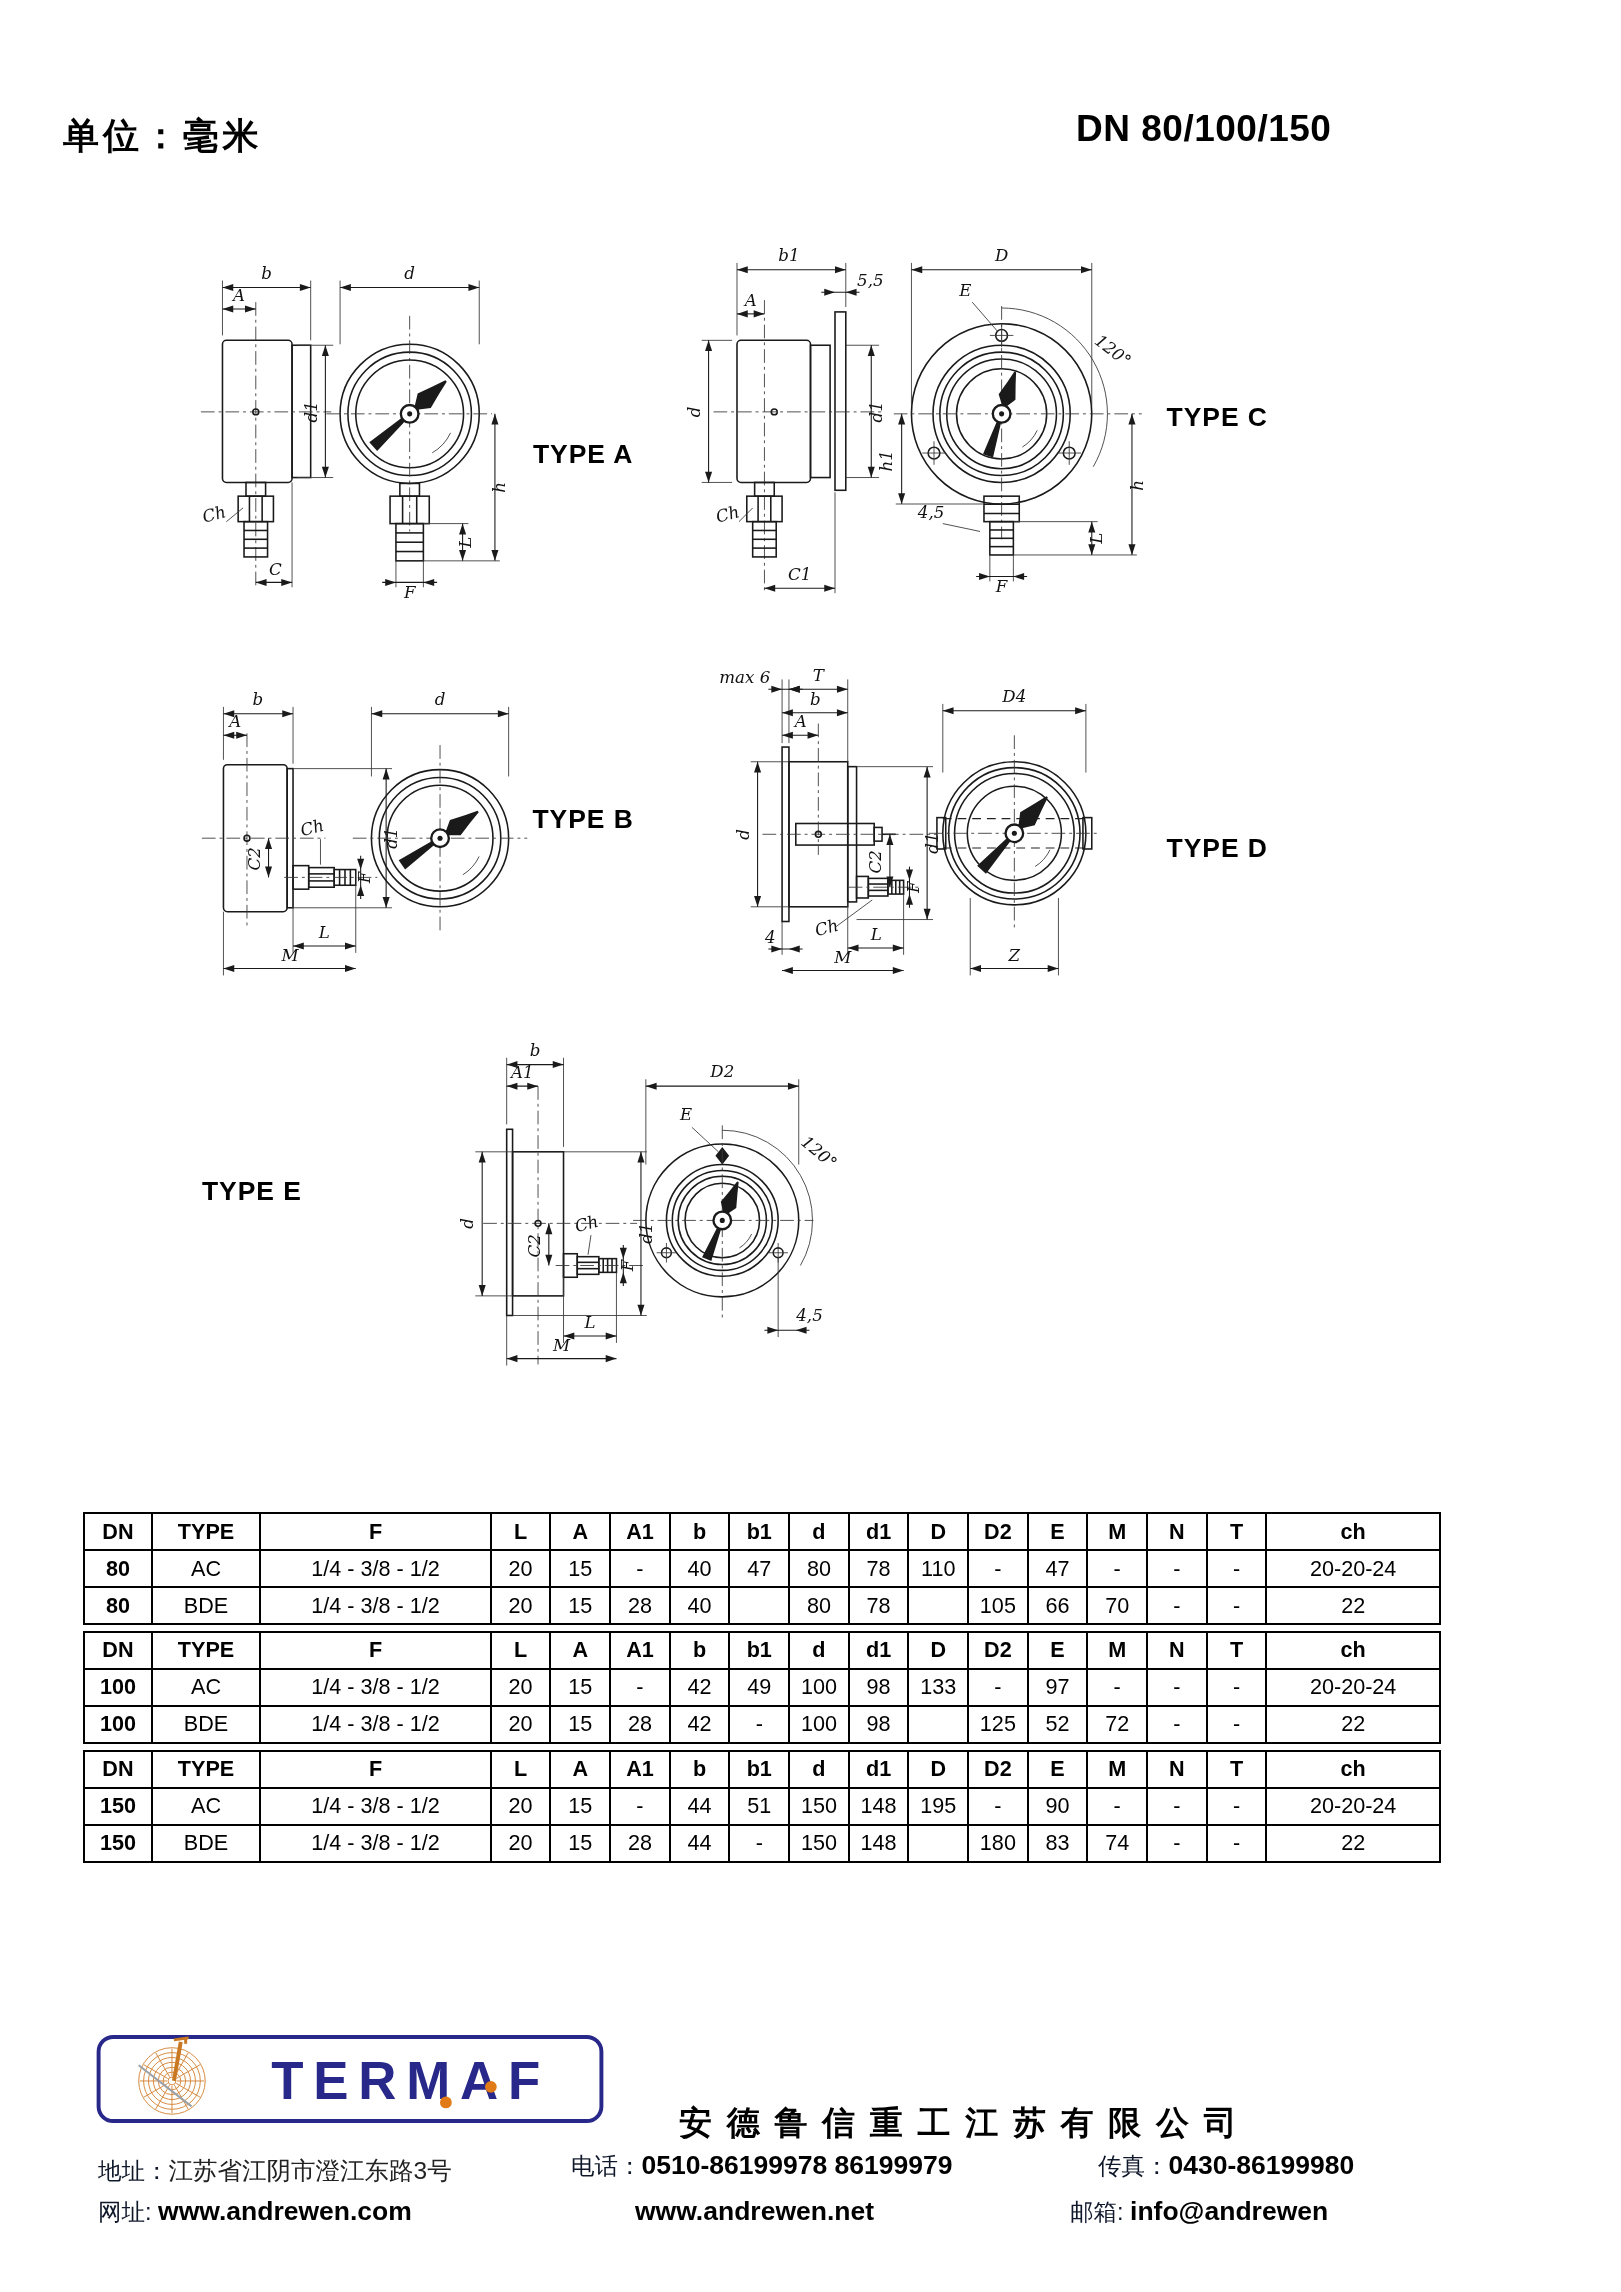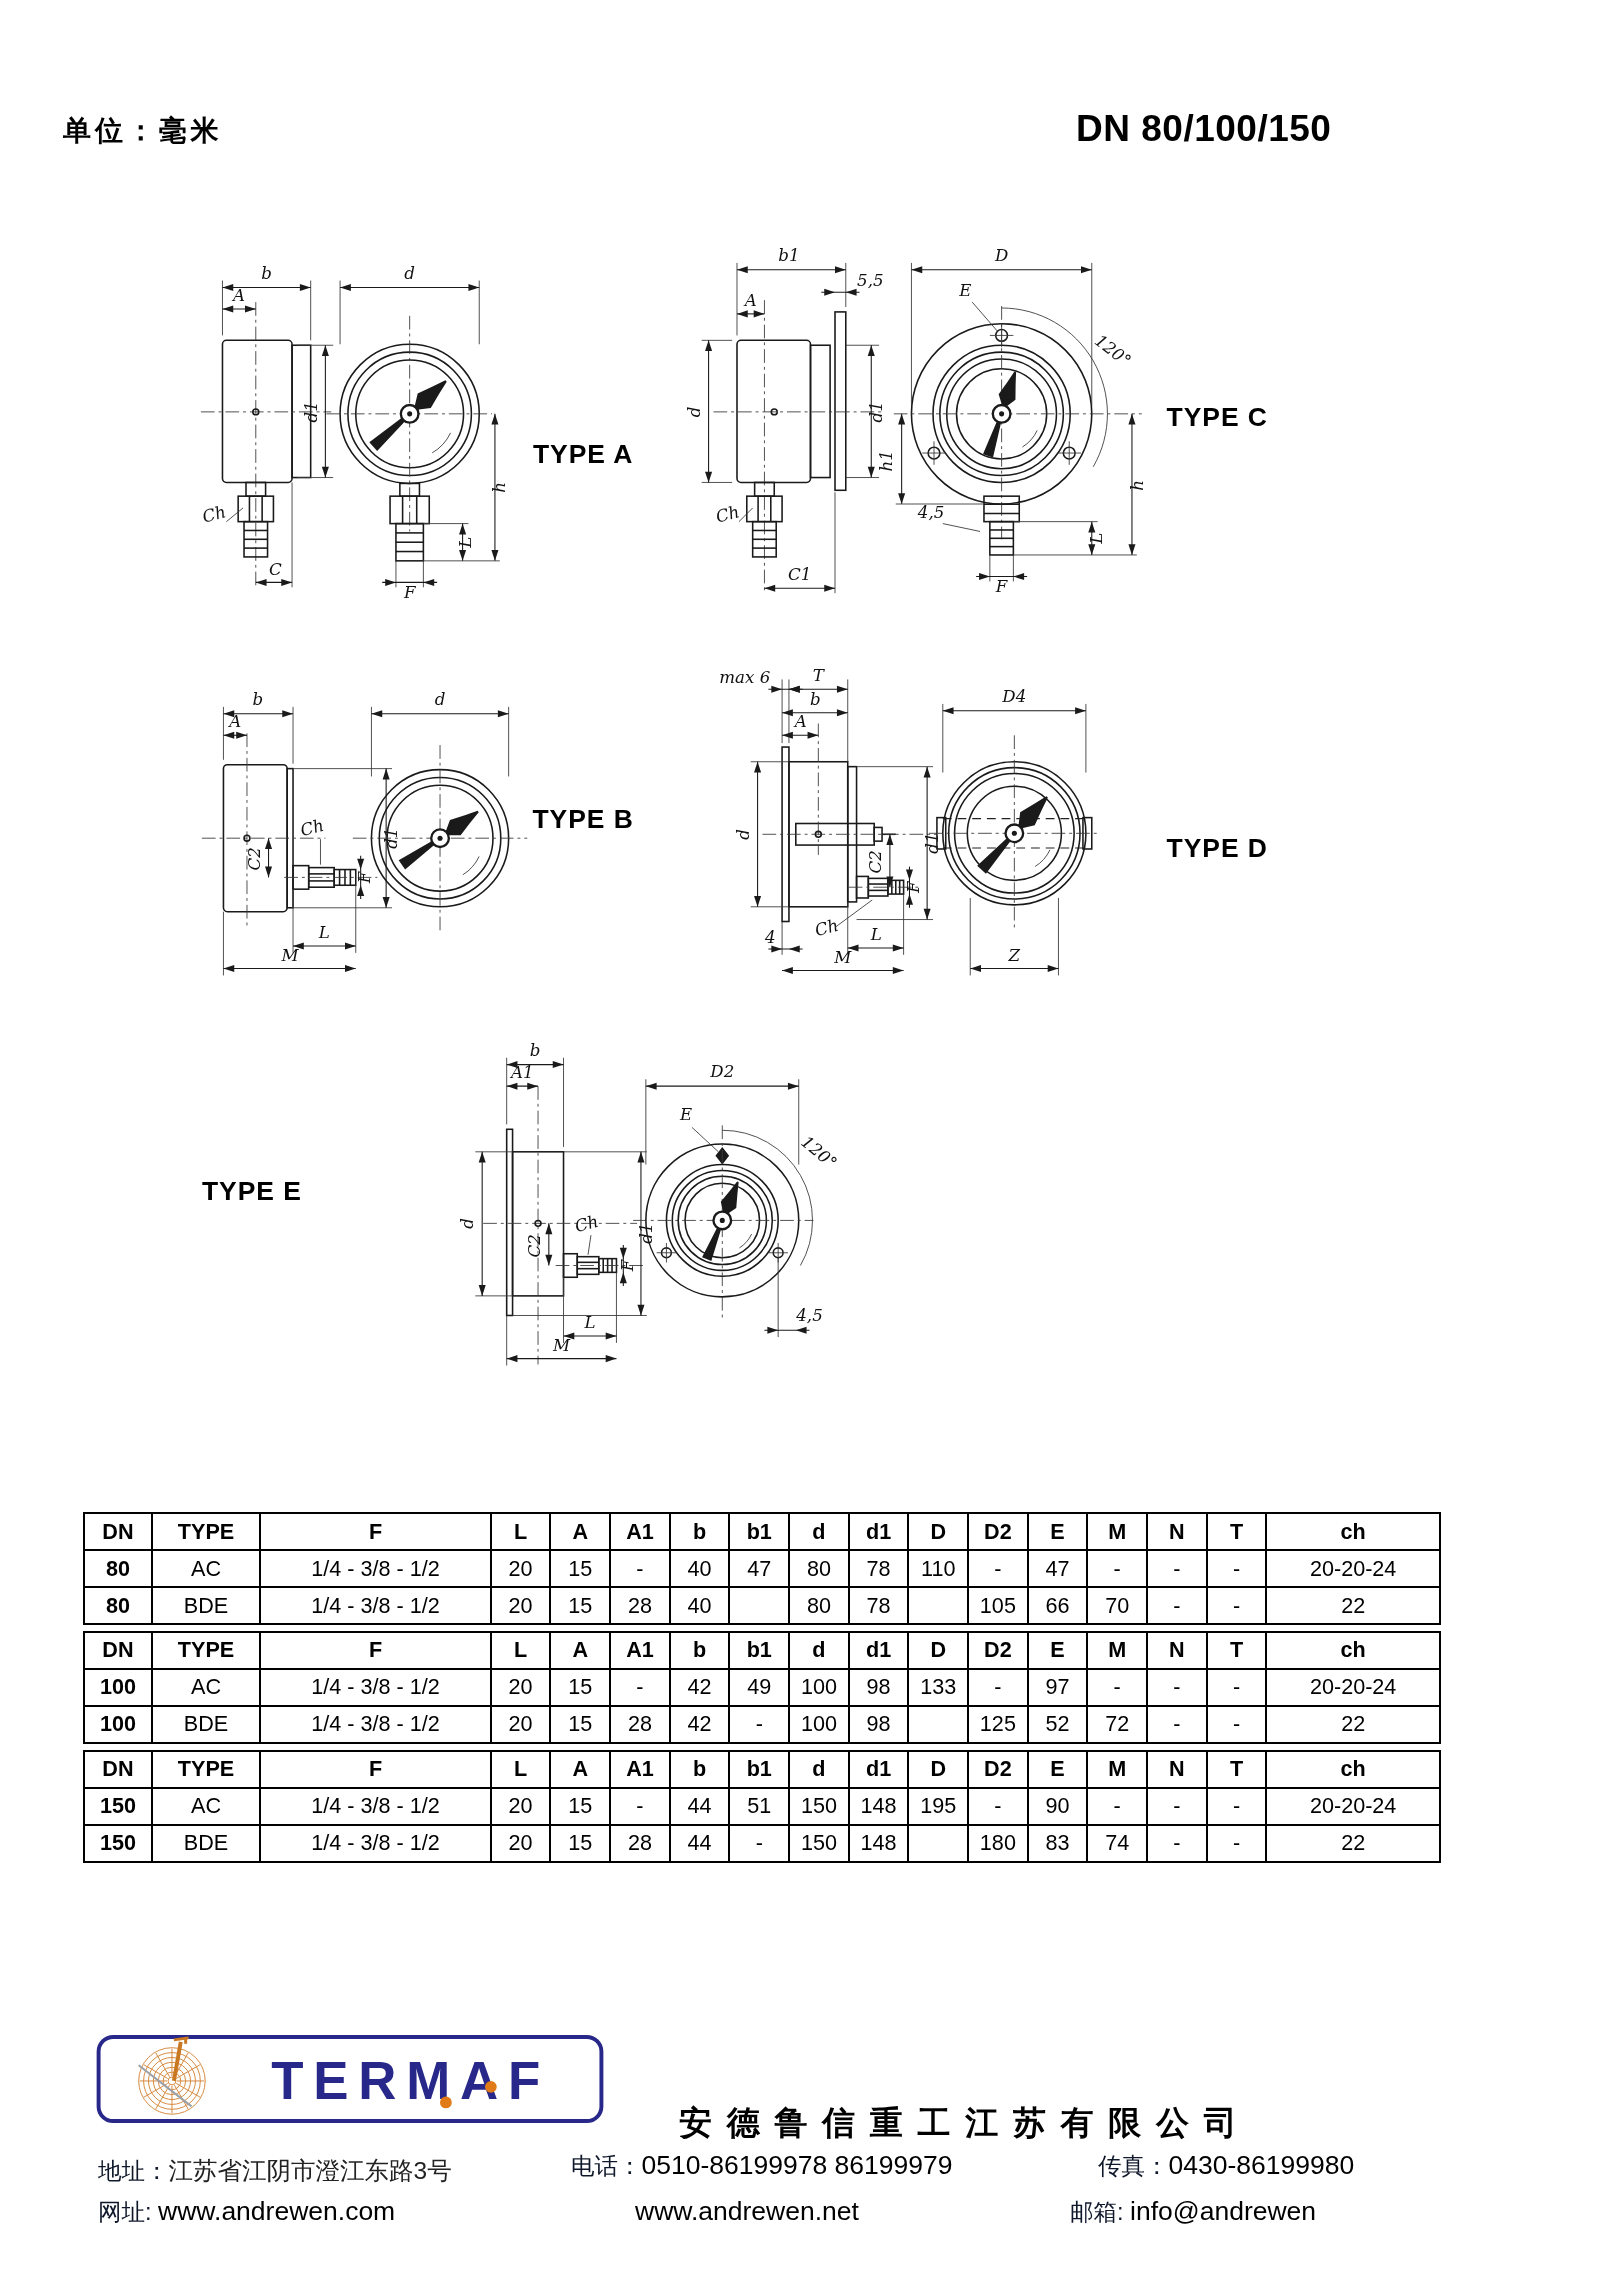--- a/index.html
+++ b/index.html
@@ -1,21 +1,21 @@
 <!DOCTYPE html>
 <html><head>
 <meta charset="utf-8">
 <style>
   html,body{margin:0;padding:0;background:#e8e8e8;}
   #page{position:relative;width:1621px;height:2293px;background:#ffffff;margin:0 auto;
         font-family:"Liberation Sans",sans-serif;color:#000;overflow:hidden;}
   .abs{position:absolute;}
 
   
-  .unit-label{left:63px;top:112px;font-size:28px;font-weight:bold;letter-spacing:3.9px;
+  .unit-label{left:63px;top:112px;font-size:36px;font-weight:bold;letter-spacing:3.9px;
               font-family:"Liberation Serif",serif;}
   .dn-title{left:1076px;top:108px;font-size:37px;font-weight:bold;letter-spacing:0.5px;}
 
   
   #drw{position:absolute;left:0;top:147px;}
   .ln{fill:none;stroke:#1a1a1a;stroke-width:1.6;}
   .cl{fill:none;stroke:#3a3a3a;stroke-width:0.9;stroke-dasharray:14 4 3 4;}
   .ex{fill:none;stroke:#3a3a3a;stroke-width:0.9;}
   .dsh{fill:none;stroke:#222;stroke-width:1.2;stroke-dasharray:9 6;}
   .dimln{fill:none;stroke:#1a1a1a;stroke-width:1.1;}
@@ -30,21 +30,21 @@
                 border:2.9px solid #000;}
   #tables th,#tables td{border:2px solid #000;text-align:center;padding:0;overflow:hidden;
                 white-space:nowrap;font-size:21.6px;height:35px;}
   #tables th{font-weight:bold;margin-left:24px;}
   #tables td.dn{font-weight:bold;}
 
   
   .company-name{left:679px;top:2101px;font-size:33px;font-weight:bold;letter-spacing:14.7px;font-family:Liberation Mono, monospace;}
   .fline{font-size:23.5px;}
   .flabel{color:#0f172a;font-weight:400;font-size:23.5px;}
-  .fval{font-weight:normal;font-size:26.5px;color:#000;}
+  .fval{font-weight:bold;font-size:26.5px;color:#000;}
   .faddr{font-weight:400;font-size:24.5px;color:#222;}
 </style>
 </head>
 <body>
 
 <div id="page">
 
   <div class="abs unit-label">单位：毫米</div>
   <div class="abs dn-title">DN 80/100/150</div>
 

